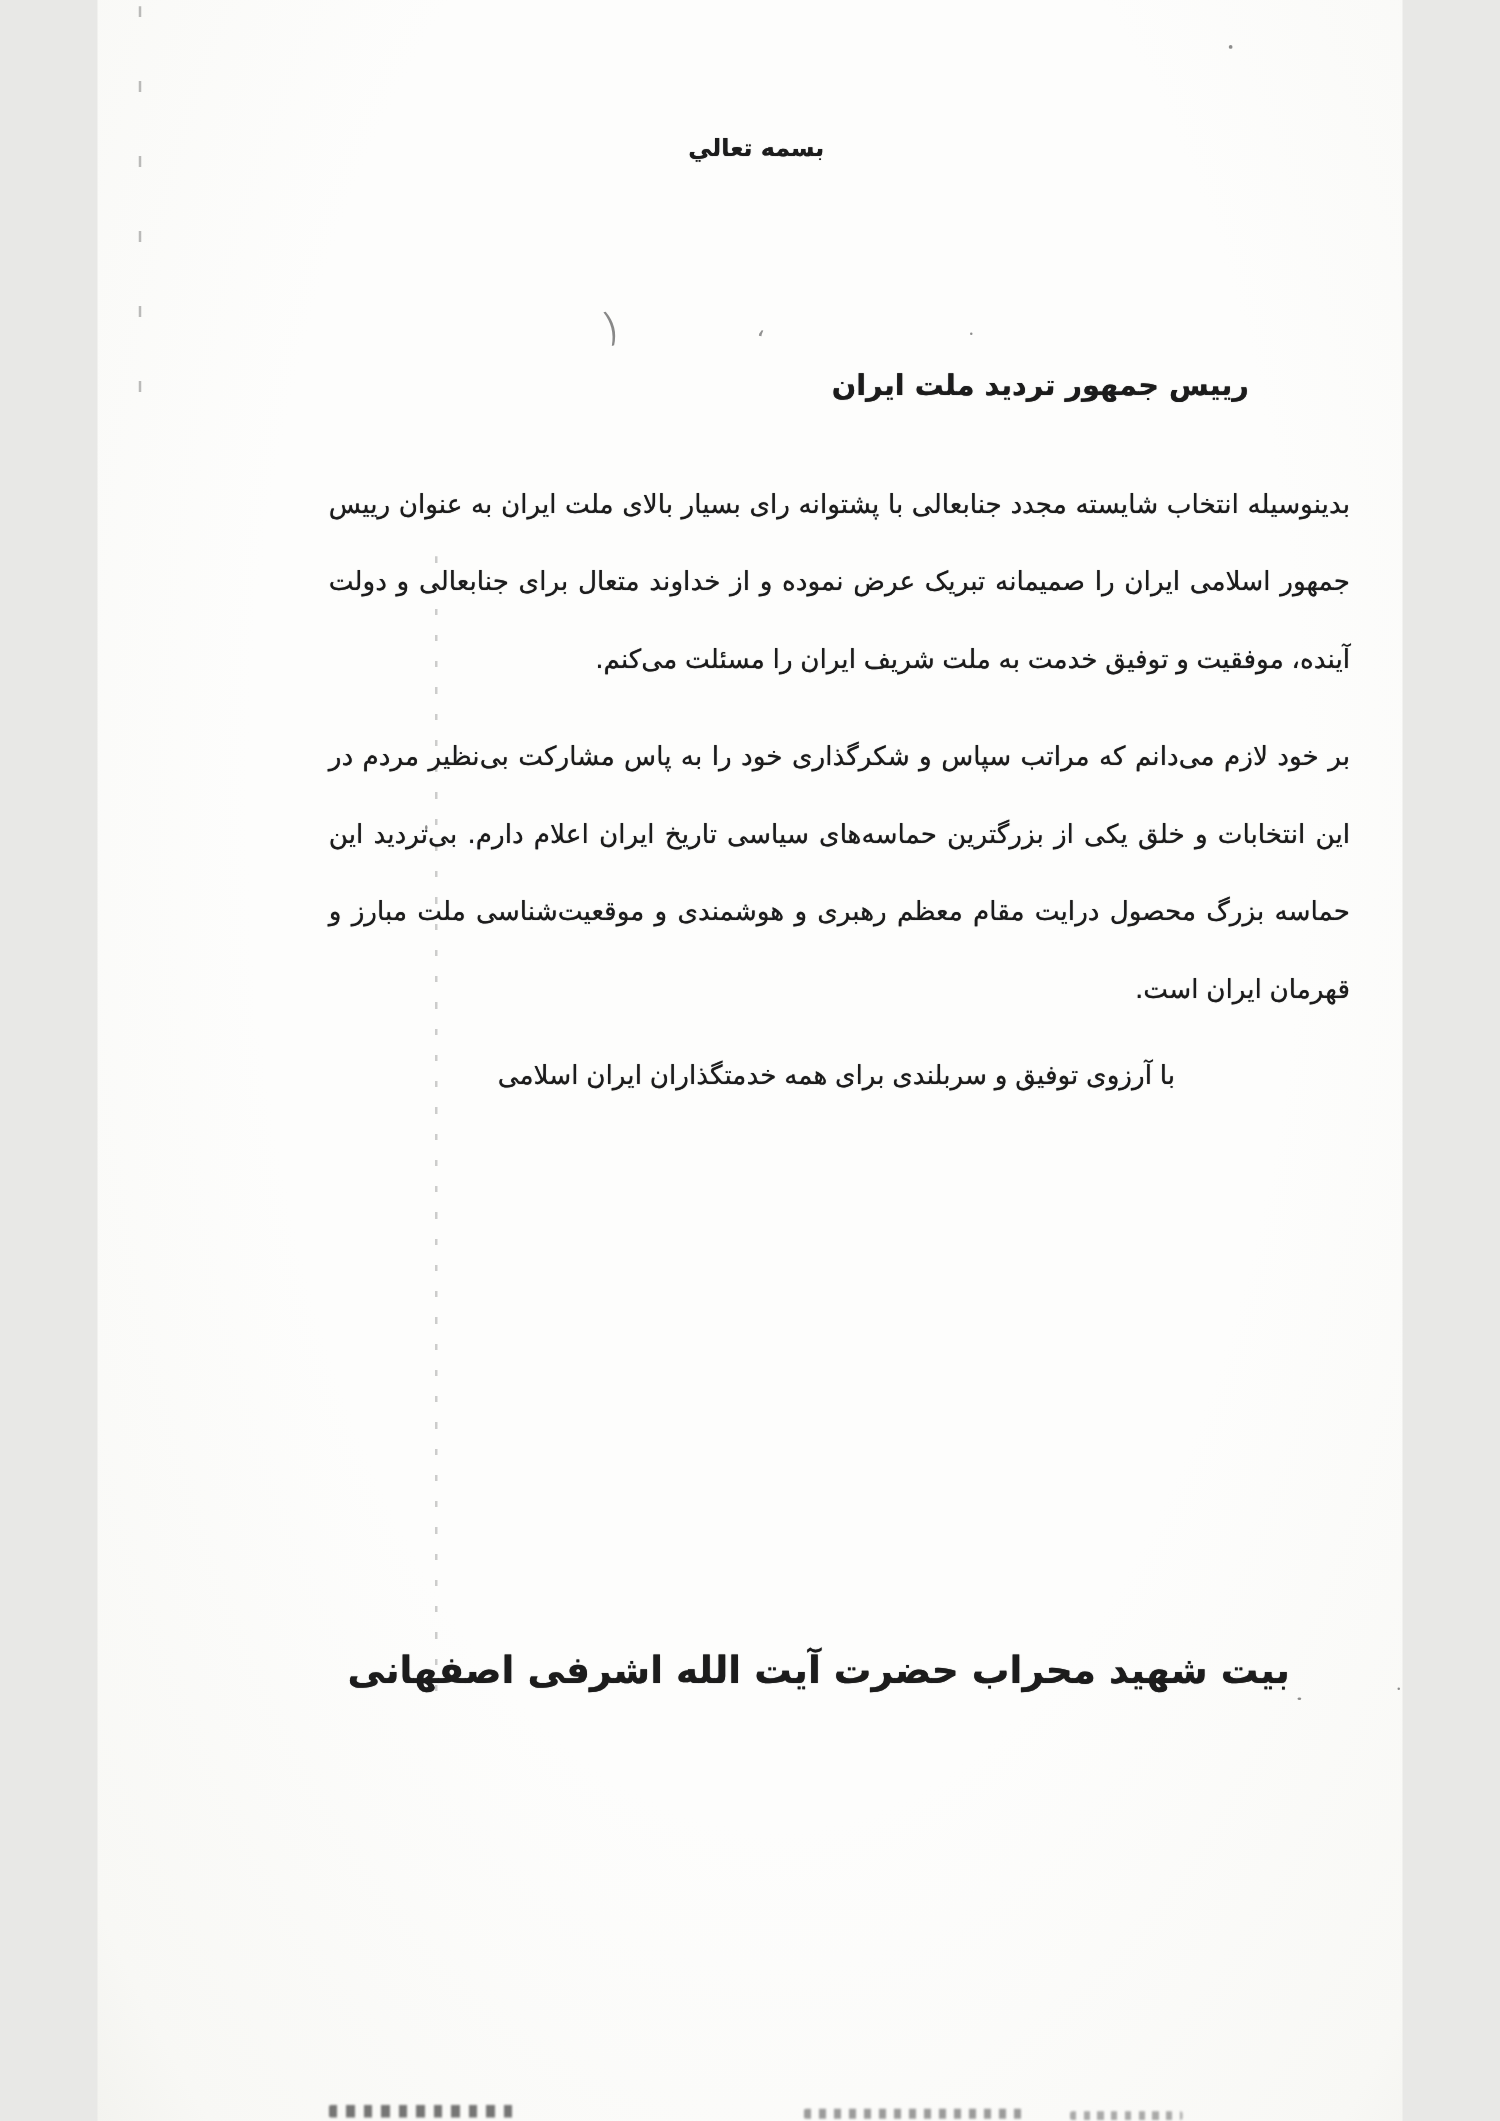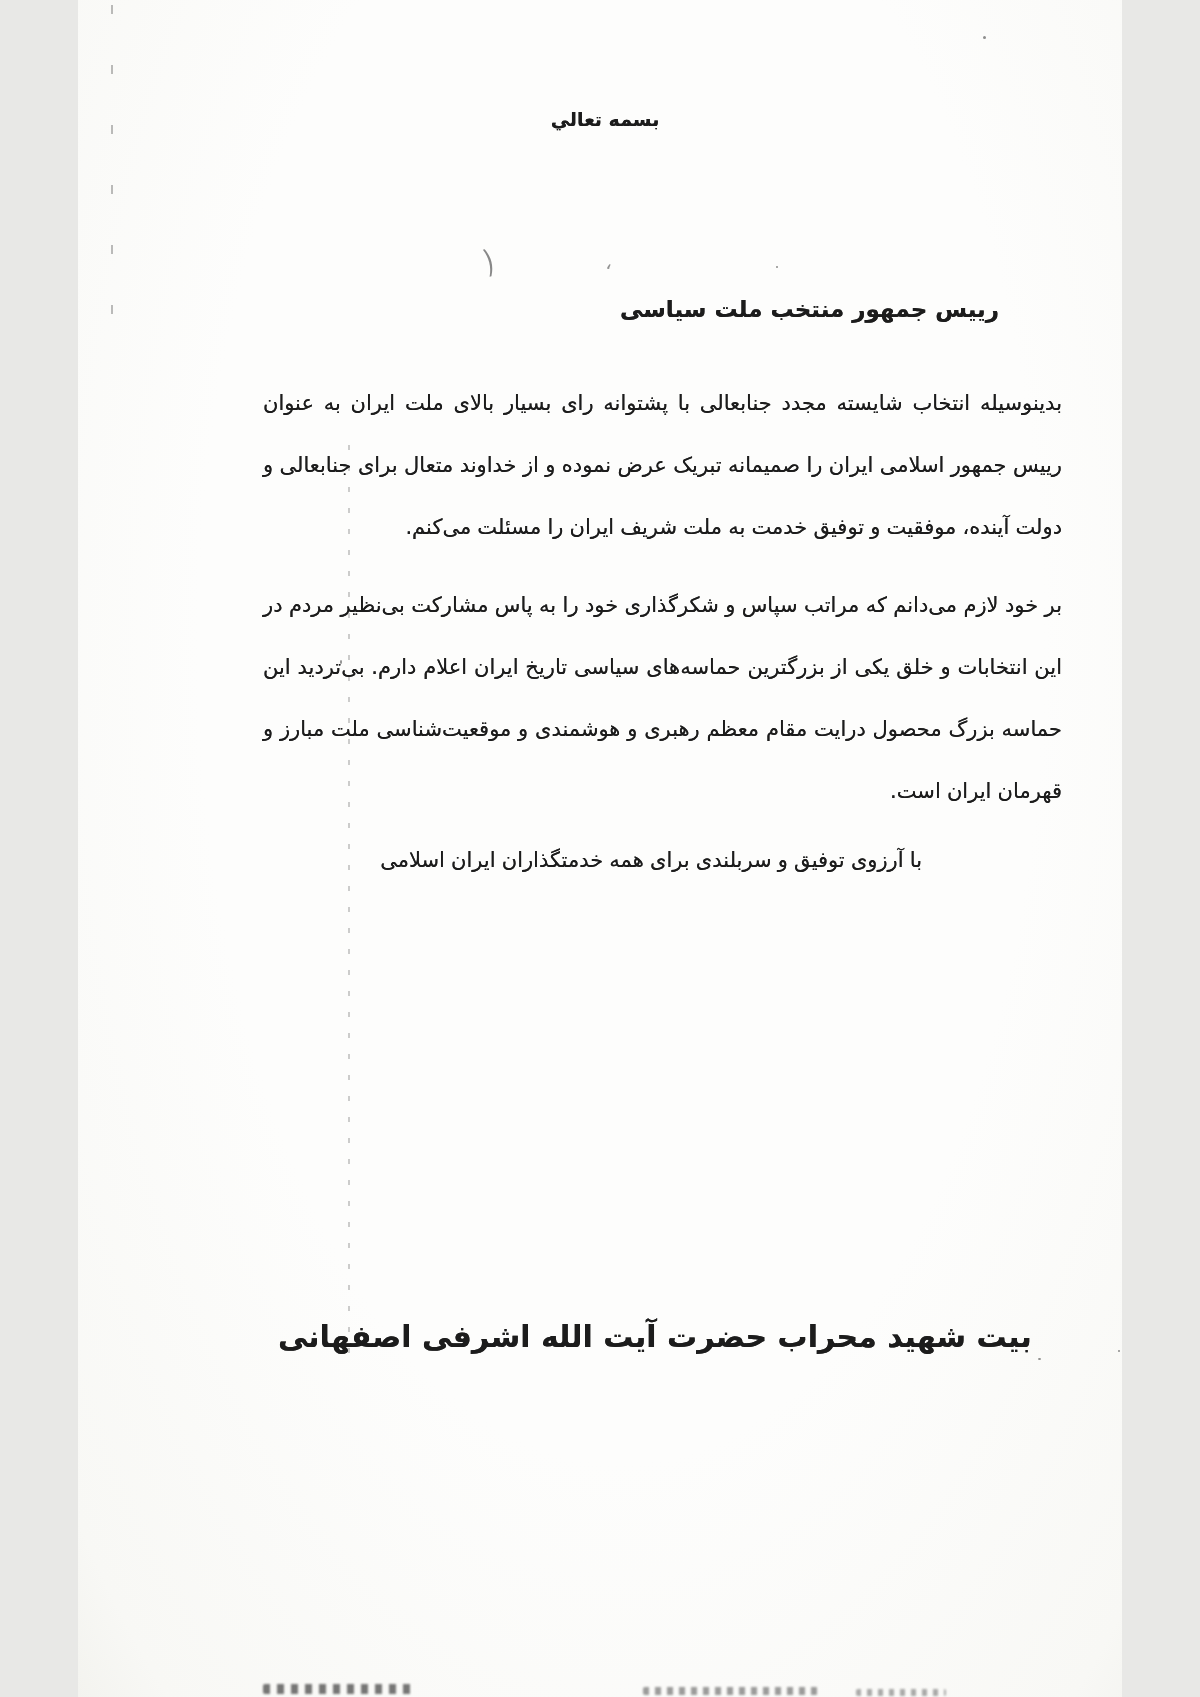--- a/index.html
+++ b/index.html
@@ -20,21 +20,21 @@
   }
   .addressee1{
     position:absolute; top:208px; right:100px;
     font-size:23px; font-weight:700; letter-spacing:.3px;
   }
   .addressee2{
     position:absolute; top:296px; right:123px;
     font-size:23px; font-weight:700;
   }
   .body{
-    position:absolute; top:372px; right:60px; left:185px;
+    position:absolute; top:372px; right:42px; left:185px;
     font-size:21px; line-height:62px;
     text-align:justify; text-align-last:right;
     word-spacing:-0.5px;
   }
   .body p{ margin:0 0 16px 0; }
   .body p.bold{ font-weight:700; font-size:21.5px; }
   .closing{
     margin:18px 140px 0 0;
     text-align:center; font-size:21px; line-height:40px;
   }
@@ -91,21 +91,21 @@
 
   <div class="edge-dashes"></div>
   <div class="fold-line"></div>
 
   <div class="bismillah txt">بسمه تعالي</div>
 
 
   <span class="hand-mark-a">(</span>
   <span class="hand-mark-b">،</span>
 
-  <div class="addressee2 txt">رییس جمهور منتخب ملت سیاسی</div>
+  <div class="addressee2 txt">رییس جمهور تردید ملت ایران</div>
 
   <div class="body">
     <p class="txt">بدینوسیله انتخاب شایسته مجدد جنابعالی با پشتوانه رای بسیار بالای ملت ایران به عنوان رییس جمهور اسلامی ایران را صمیمانه تبریک عرض نموده و از خداوند متعال برای جنابعالی و دولت آینده، موفقیت و توفیق خدمت به ملت شریف ایران را مسئلت می‌کنم.</p>
     <p class="txt">بر خود لازم می‌دانم که مراتب سپاس و شکرگذاری خود را به پاس مشارکت بی‌نظیر مردم در این انتخابات و خلق یکی از بزرگترین حماسه‌های سیاسی تاریخ ایران اعلام دارم. بی‌تردید این حماسه بزرگ محصول درایت مقام معظم رهبری و هوشمندی و موقعیت‌شناسی ملت مبارز و قهرمان ایران است.</p>
     <div class="closing txt">با آرزوی توفیق و سربلندی برای همه خدمتگذاران ایران اسلامی</div>
   </div>
 
   <div class="signature txt">بیت شهید محراب حضرت آیت الله اشرفی اصفهانی</div>
 
   <div class="artifact a1"></div>

